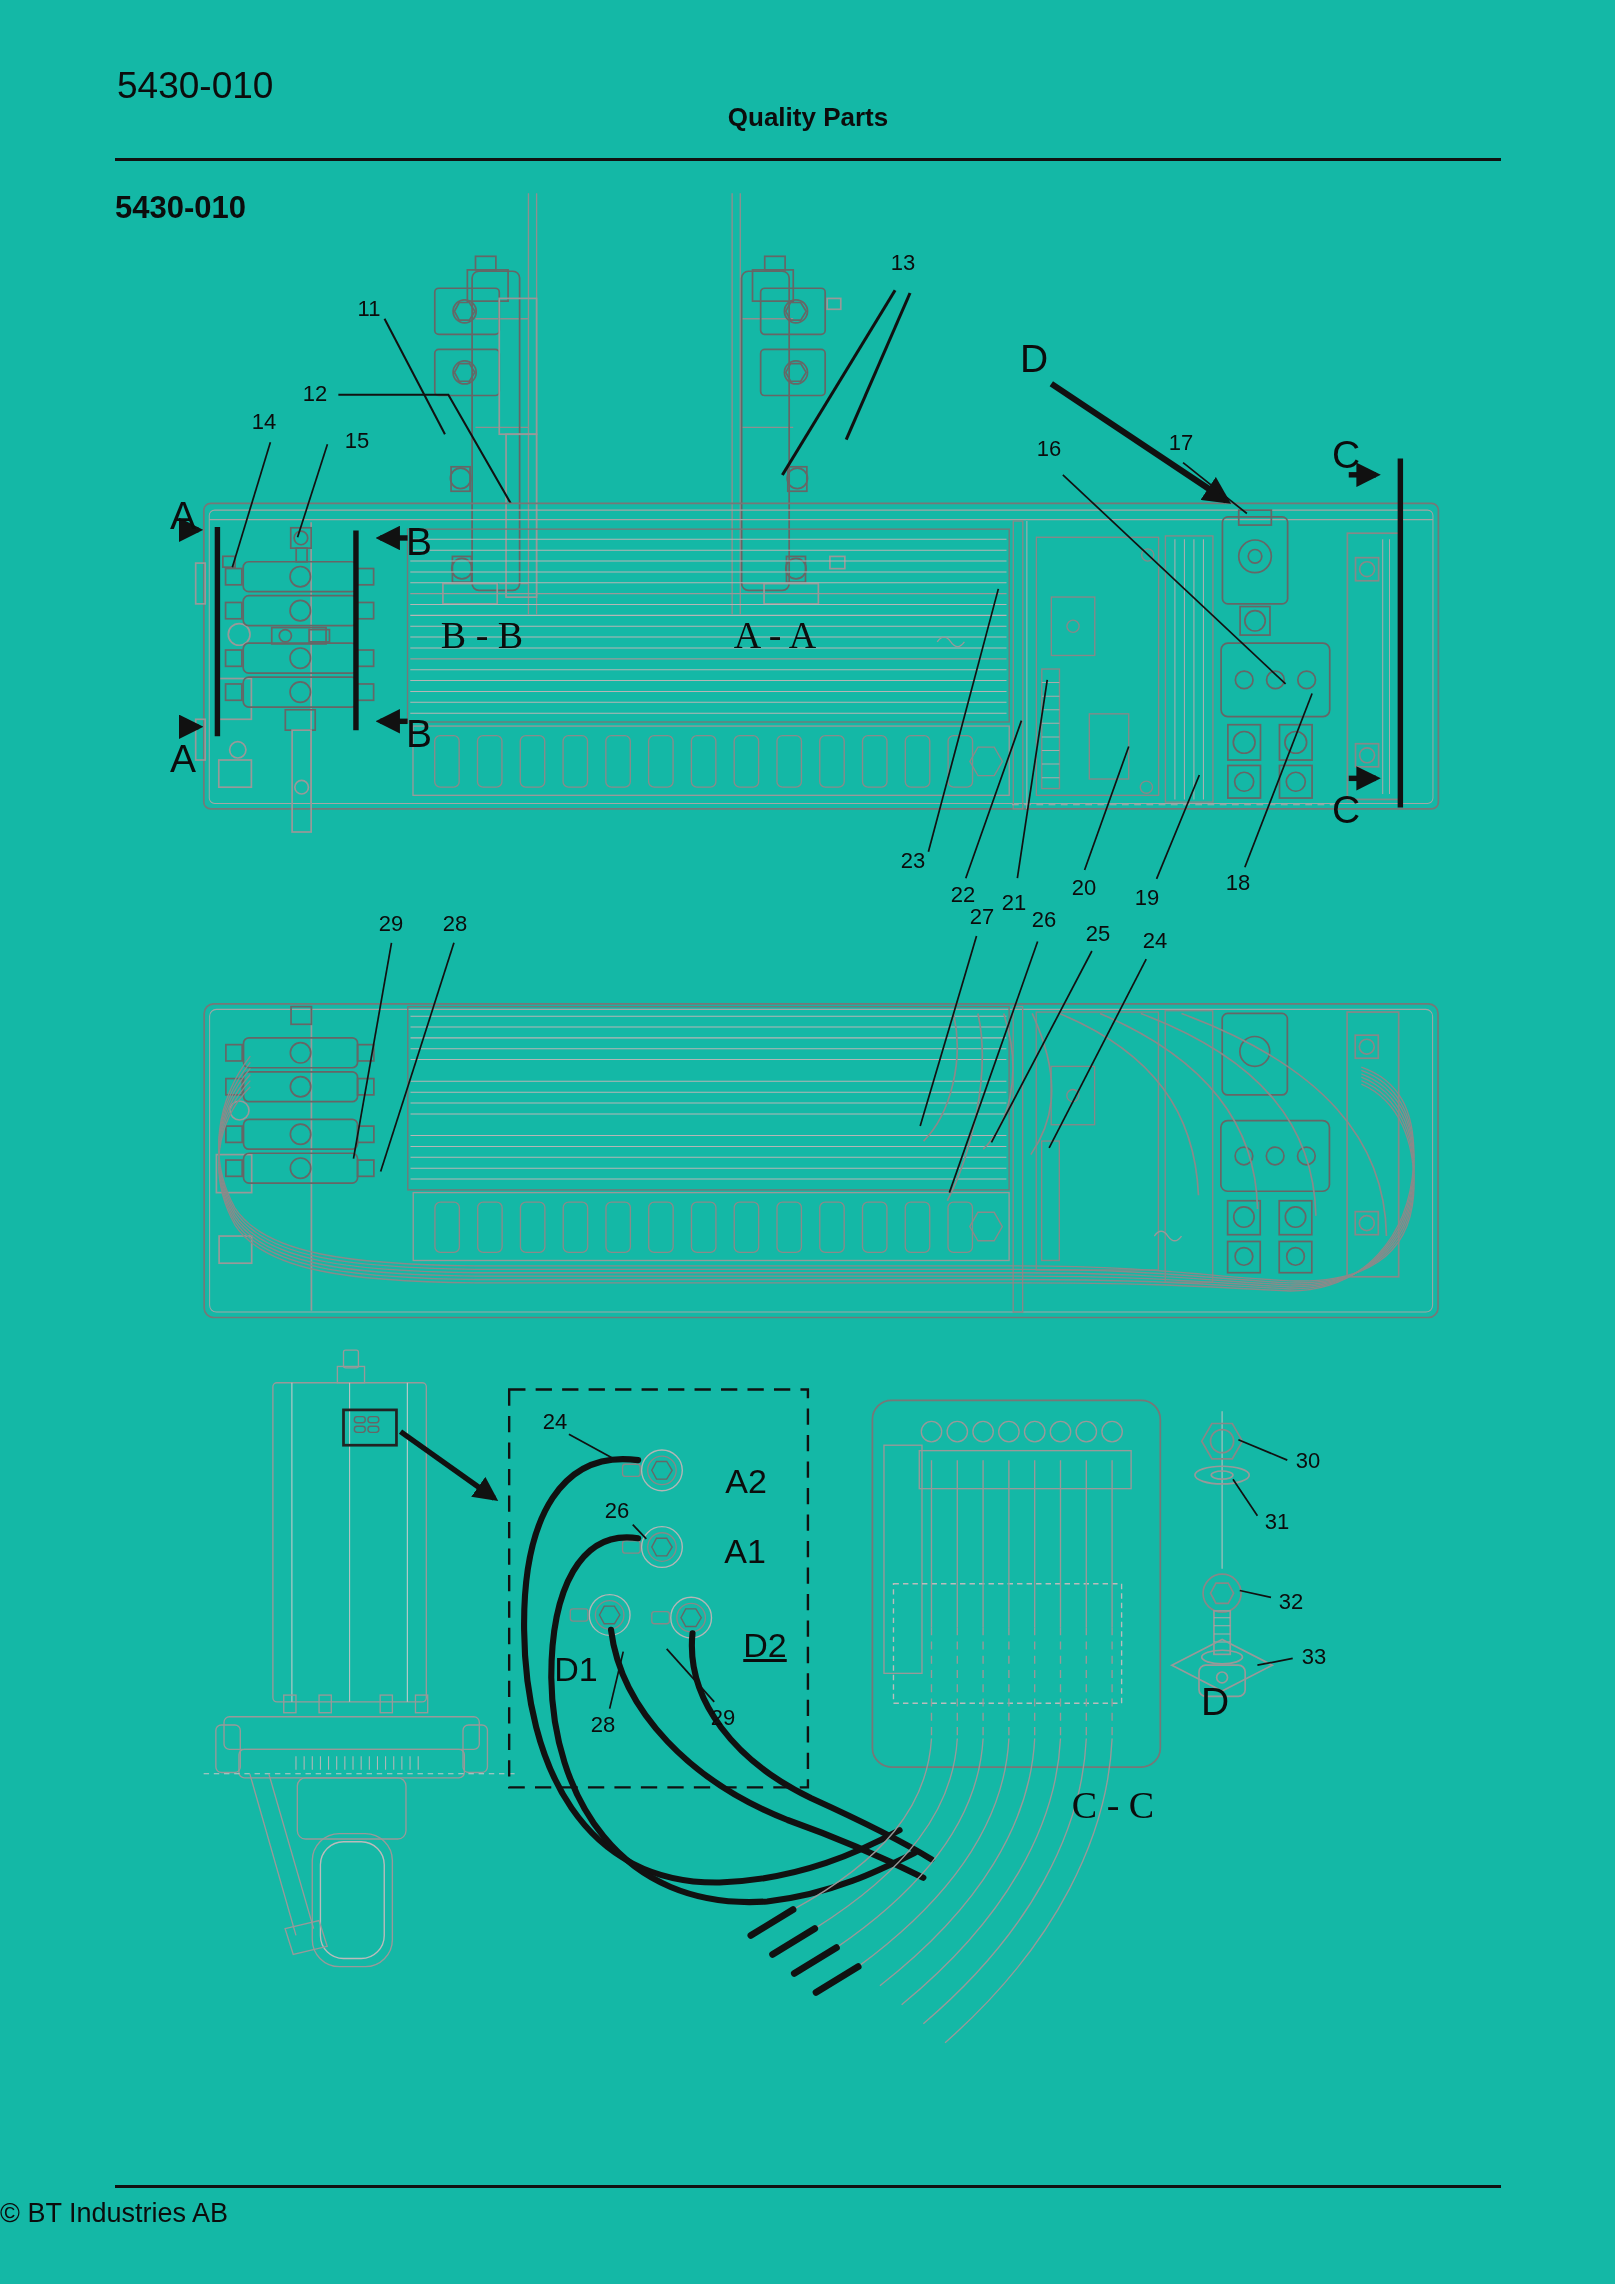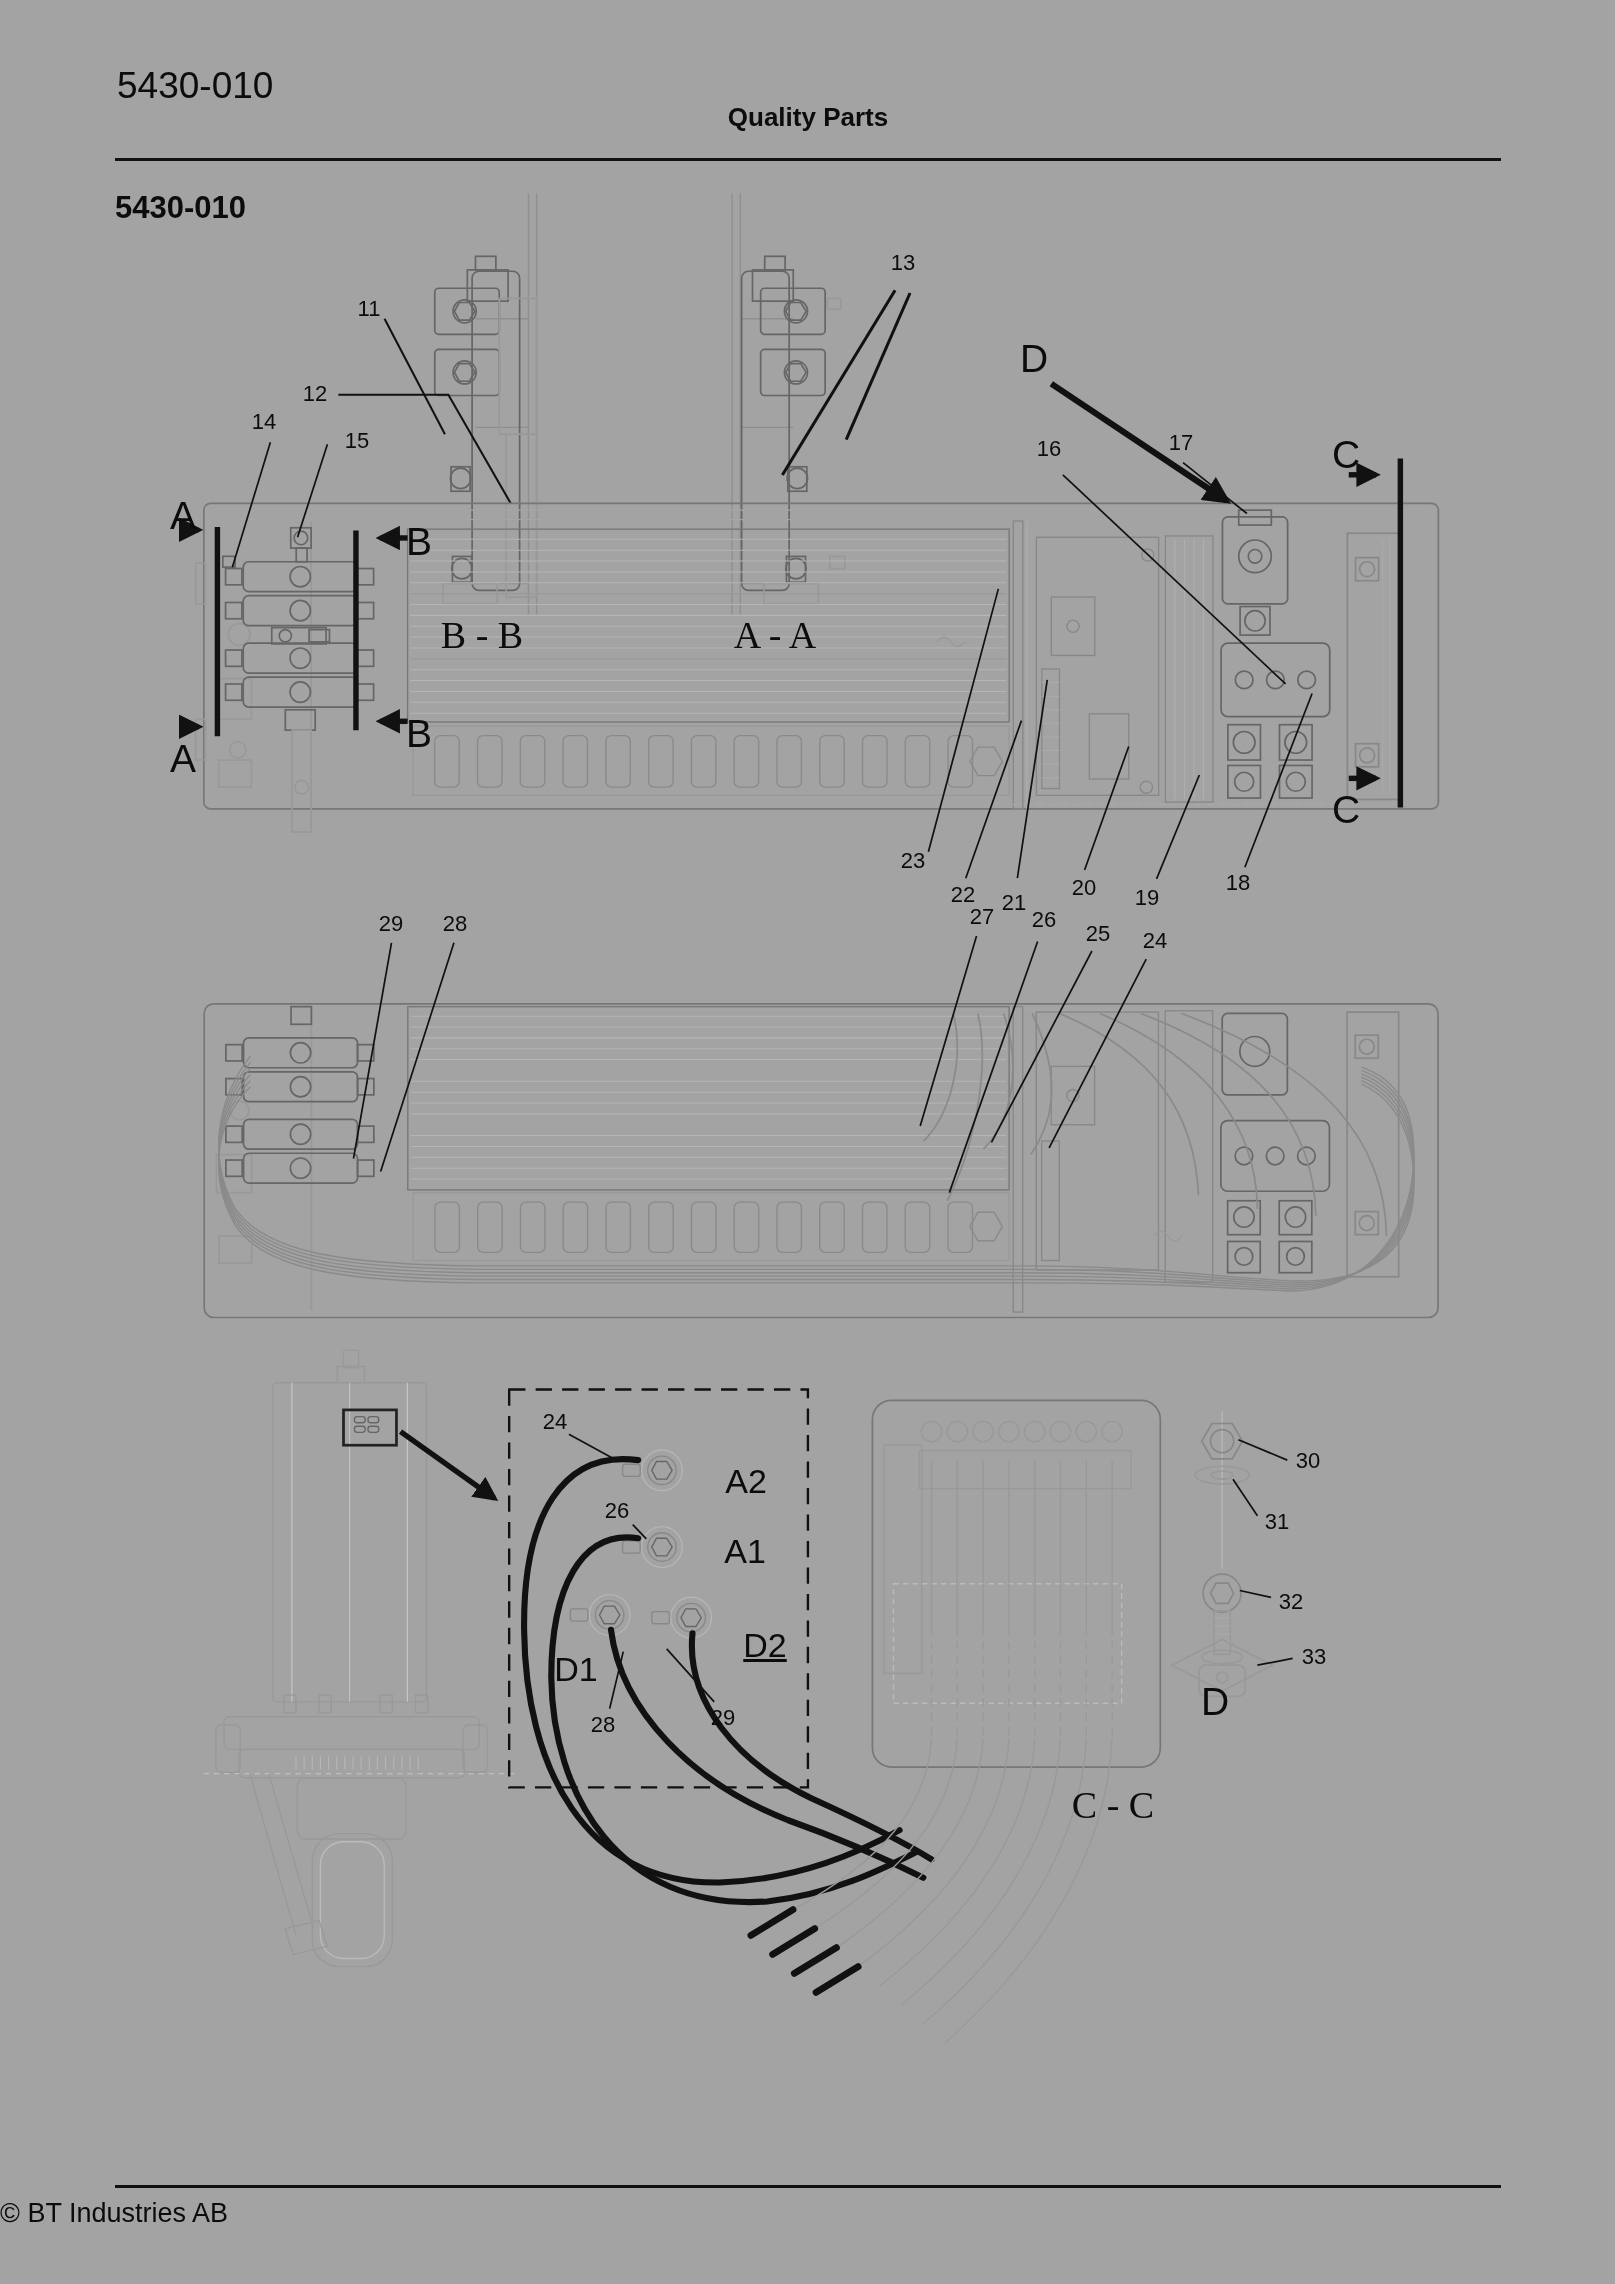--- a/index.html
+++ b/index.html
@@ -1,16 +1,16 @@
 <!DOCTYPE html>
 <html style="font-size:11px"><head>
 <meta charset="utf-8">
 <style>
   html,body{margin:0;padding:0;background:#e9e9e9;}
-  .page{position:relative;width:1616px;height:2284px;background:#a3a3a3;
+  .page{position:relative;width:1616px;height:2284px;background:#14b8a6;
         font-family:"Liberation Sans",sans-serif;color:#0c0c0c;overflow:hidden;}
   .abs{position:absolute;}
   .lbl{position:absolute;transform:translate(-50%,-50%);white-space:nowrap;line-height:1;}
   .callout{font-size:22px;}
   .sec{font-size:39px;}
   .viewlbl{font-size:38px;font-family:Liberation Serif, serif;}
   .term{font-size:34px;}
   .hdr-left{position:absolute;left:117px;top:65px;font-size:37px;}
   .hdr-center{position:absolute;left:0;right:0;top:102px;text-align:center;font-size:26px;font-weight:bold;}
   .rule{position:absolute;left:115px;width:1386px;height:3.4px;background:#111;}

